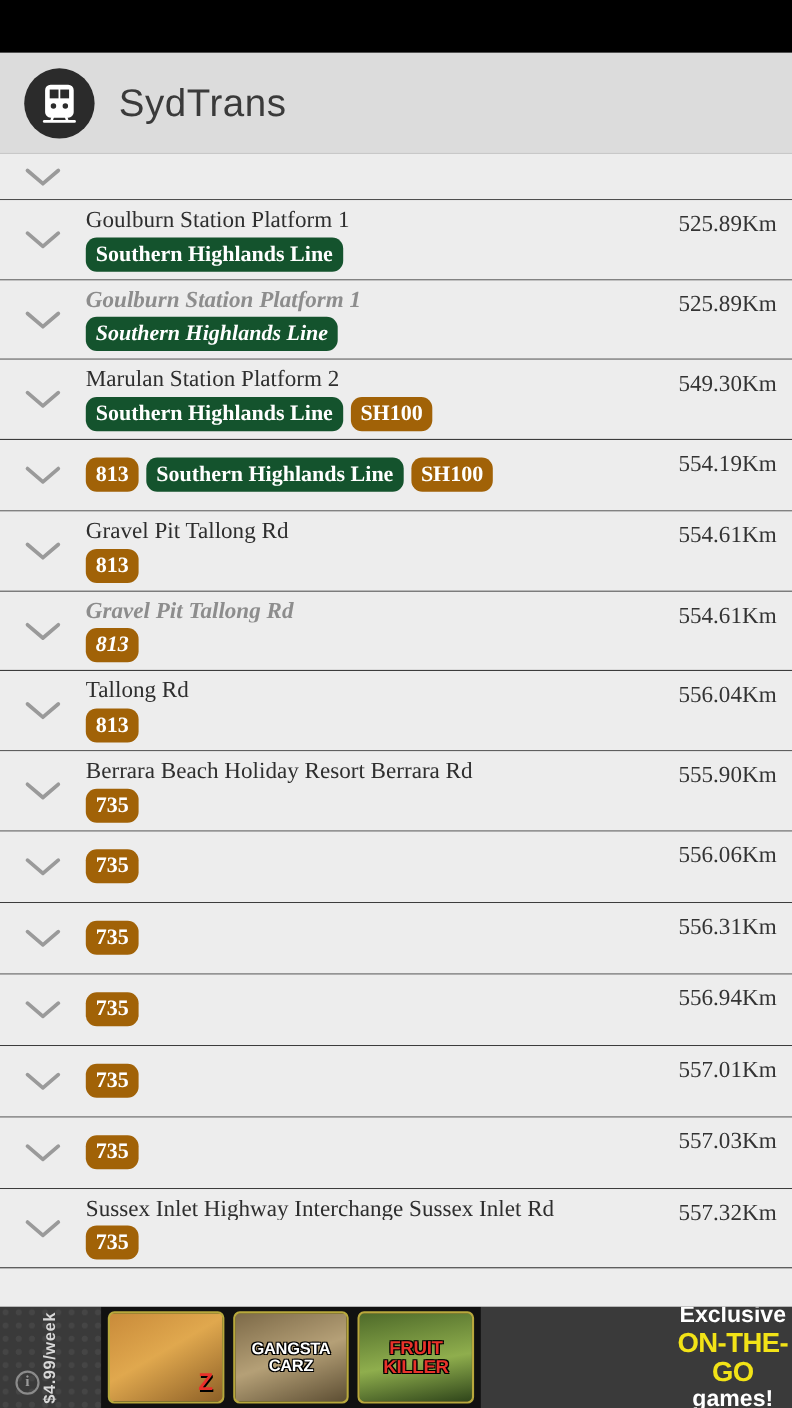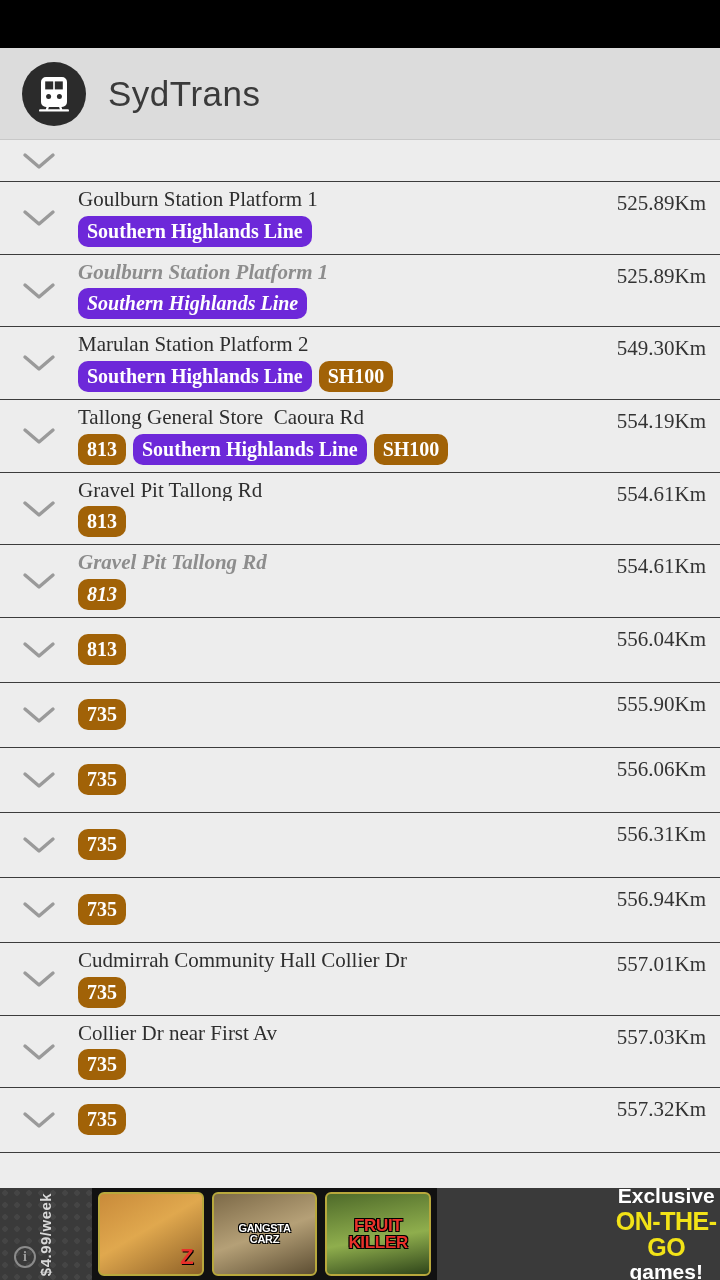--- a/index.html
+++ b/index.html
@@ -115,21 +115,21 @@
   .badge {
     display: inline-block;
     border-radius: 10px;
     color: #ffffff;
     font-size: 20px;
     font-weight: bold;
     line-height: 1;
     padding: 5px 9px 6px 9px;
     white-space: nowrap;
   }
-  .badge.line  { background: #6d28d9; text-align: center; }
+  .badge.line  { background: #14532d; text-align: center; }
   .badge.route { background: #a16207; }
 
   .row-distance {
     flex: 0 0 auto;
     align-self: flex-start;
     padding-top: 9px;
     margin-left: 10px;
     font-size: 21px;
     color: #333333;
     text-align: right;
@@ -208,21 +208,21 @@
   .thumb-1 { background: linear-gradient(150deg,#c98b3a 0%,#e0a84e 45%,#8d6027 100%); }
   .thumb-2 { background: linear-gradient(160deg,#7d6a48 0%,#b5a077 50%,#5d4e33 100%); }
   .thumb-3 { background: linear-gradient(170deg,#4f6b2a 0%,#8fae4d 55%,#2f451a 100%); }
   .thumb-art {
     position: absolute;
     inset: 0;
   }
   .thumb-label {
     position: relative;
     color: #ffffff;
-    font-size: 11px;
+    font-size: 15px;
     font-weight: bold;
     text-align: center;
     line-height: 1.02;
     text-shadow: 1px 1px 0 #000, -1px 1px 0 #000, 1px -1px 0 #000, -1px -1px 0 #000;
     letter-spacing: -0.3px;
   }
   .thumb-label.fruit { color: #e8322a; font-size: 17px; }
   .thumb-badge-z {
     position: absolute;
     right: 8px;
@@ -346,21 +346,20 @@
         </div>
         <div class="row-distance">549.30Km</div>
       </div>
       <div class="list-row">
         <div class="row-chevron">
           <svg width="34" height="20" viewBox="0 0 34 20" aria-hidden="true">
             <path d="M3 4 L17 16 L31 4" stroke="#9a9a9a" stroke-width="3.4" fill="none" stroke-linecap="round" stroke-linejoin="round"></path>
           </svg>
         </div>
         <div class="row-body">
-          <div class="row-name">Tallong General Store  Caoura Rd</div>
           <div class="row-badges">
             <span class="badge route">813</span>
             <span class="badge line">Southern Highlands Line</span>
             <span class="badge route">SH100</span>
           </div>
         </div>
         <div class="row-distance">554.19Km</div>
       </div>
       <div class="list-row">
         <div class="row-chevron">
@@ -390,33 +389,35 @@
         </div>
         <div class="row-distance">554.61Km</div>
       </div>
       <div class="list-row">
         <div class="row-chevron">
           <svg width="34" height="20" viewBox="0 0 34 20" aria-hidden="true">
             <path d="M3 4 L17 16 L31 4" stroke="#9a9a9a" stroke-width="3.4" fill="none" stroke-linecap="round" stroke-linejoin="round"></path>
           </svg>
         </div>
         <div class="row-body">
+          <div class="row-name">Tallong Rd</div>
           <div class="row-badges">
             <span class="badge route">813</span>
           </div>
         </div>
         <div class="row-distance">556.04Km</div>
       </div>
       <div class="list-row">
         <div class="row-chevron">
           <svg width="34" height="20" viewBox="0 0 34 20" aria-hidden="true">
             <path d="M3 4 L17 16 L31 4" stroke="#9a9a9a" stroke-width="3.4" fill="none" stroke-linecap="round" stroke-linejoin="round"></path>
           </svg>
         </div>
         <div class="row-body">
+          <div class="row-name">Berrara Beach Holiday Resort Berrara Rd</div>
           <div class="row-badges">
             <span class="badge route">735</span>
           </div>
         </div>
         <div class="row-distance">555.90Km</div>
       </div>
       <div class="list-row">
         <div class="row-chevron">
           <svg width="34" height="20" viewBox="0 0 34 20" aria-hidden="true">
             <path d="M3 4 L17 16 L31 4" stroke="#9a9a9a" stroke-width="3.4" fill="none" stroke-linecap="round" stroke-linejoin="round"></path>
@@ -455,48 +456,47 @@
         </div>
         <div class="row-distance">556.94Km</div>
       </div>
       <div class="list-row">
         <div class="row-chevron">
           <svg width="34" height="20" viewBox="0 0 34 20" aria-hidden="true">
             <path d="M3 4 L17 16 L31 4" stroke="#9a9a9a" stroke-width="3.4" fill="none" stroke-linecap="round" stroke-linejoin="round"></path>
           </svg>
         </div>
         <div class="row-body">
-          <div class="row-name">Cudmirrah Community Hall Collier Dr</div>
           <div class="row-badges">
             <span class="badge route">735</span>
           </div>
         </div>
         <div class="row-distance">557.01Km</div>
       </div>
       <div class="list-row">
         <div class="row-chevron">
           <svg width="34" height="20" viewBox="0 0 34 20" aria-hidden="true">
             <path d="M3 4 L17 16 L31 4" stroke="#9a9a9a" stroke-width="3.4" fill="none" stroke-linecap="round" stroke-linejoin="round"></path>
           </svg>
         </div>
         <div class="row-body">
-          <div class="row-name">Collier Dr near First Av</div>
           <div class="row-badges">
             <span class="badge route">735</span>
           </div>
         </div>
         <div class="row-distance">557.03Km</div>
       </div>
       <div class="list-row">
         <div class="row-chevron">
           <svg width="34" height="20" viewBox="0 0 34 20" aria-hidden="true">
             <path d="M3 4 L17 16 L31 4" stroke="#9a9a9a" stroke-width="3.4" fill="none" stroke-linecap="round" stroke-linejoin="round"></path>
           </svg>
         </div>
         <div class="row-body">
+          <div class="row-name">Sussex Inlet Highway Interchange Sussex Inlet Rd</div>
           <div class="row-badges">
             <span class="badge route">735</span>
           </div>
         </div>
         <div class="row-distance">557.32Km</div>
       </div>
     </div>
 
   <div class="ad-banner">
     <div class="ad-price-strip">

